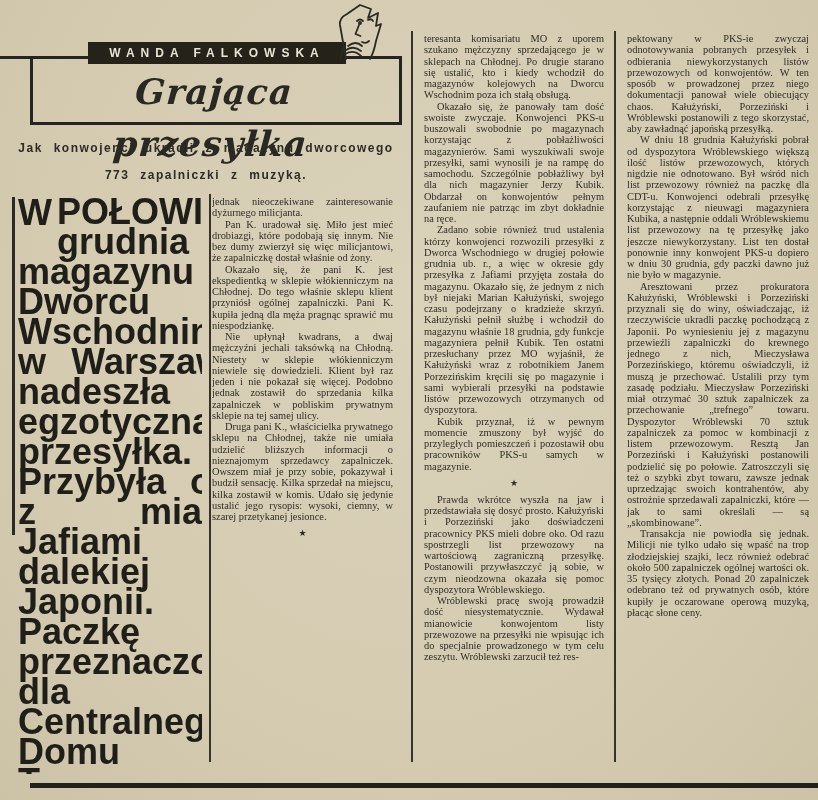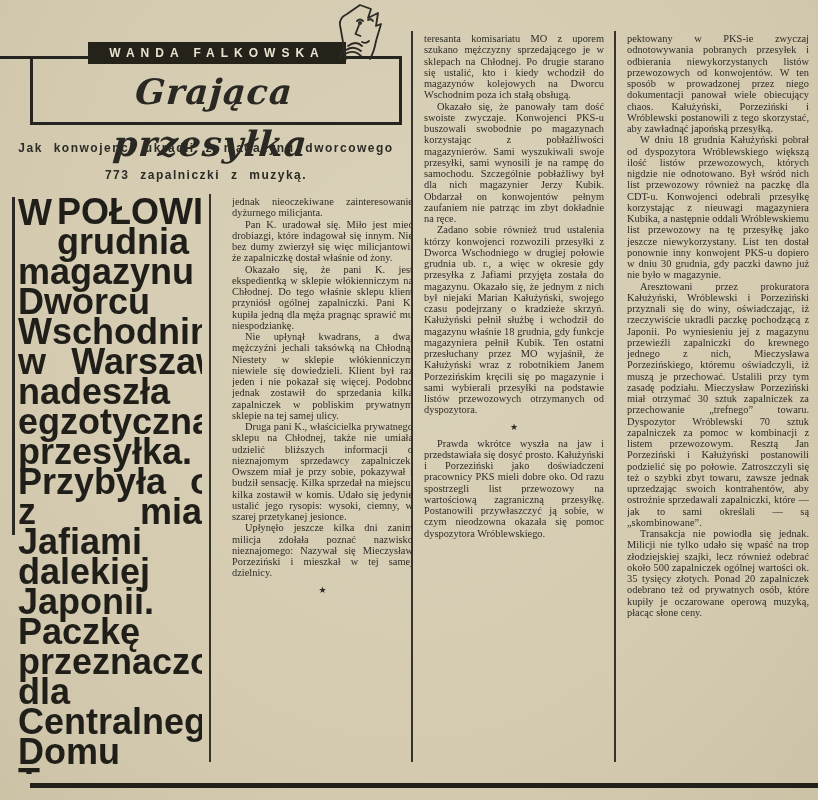--- a/index.html
+++ b/index.html
@@ -31,21 +31,21 @@
     font-size:12px;line-height:27px;text-align:center;color:#2d2b26;
     letter-spacing:1.5px;word-spacing:6px;
   }
   
   .col{
     position:absolute;text-align:justify;
     font-size:10.4px;line-height:11.25px;color:#2e2c26;
     hyphens:auto;-webkit-hyphens:auto;
   }
   .col-1{left:18px;top:196px;width:184px;height:578px;overflow:hidden;}
-  .col-2{left:232px;top:196px;width:181px;height:578px;overflow:hidden;}
+  .col-2{left:212px;top:196px;width:181px;height:578px;overflow:hidden;}
   .col-3{left:424px;top:33px;width:180px;height:736px;overflow:hidden;}
   .col-4{left:627px;top:33px;width:182px;height:736px;overflow:hidden;}
   .para{margin:0;text-indent:13px;}
   .para.continuation{text-indent:0;}
   .para.dropcap{text-indent:0;}
   .para.star{text-align:center;text-indent:0;font-size:9px;line-height:11px;padding:6px 0 5px 0;}
   .dropcap{
     float:left;font-family:"Liberation Sans", sans-serif;font-weight:bold;
     font-size:36px;line-height:30px;padding:1px 5px 0 0;color:#201e19;
   }
@@ -85,32 +85,33 @@
 <div class="vrule vrule-2"></div>
 <div class="vrule vrule-3"></div>
 <div class="bottom-rule"></div>
 
 <div class="col col-1">
     <p class="para dropcap"><span class="dropcap">W</span>POŁOWIE grudnia do magazynu na Dworcu Wschodnim w Warszawie nadeszła egzotyczna przesyłka. Przybyła ona z miasta Jafiami z dalekiej Japonii. Paczkę tę przeznaczoną dla Centralnego Domu Towarowego nadała firma Kawakami.</p>
     <p class="para normal">Pracownicy kolei wyładowali przesyłkę z należnym jej szacunkiem i ulokowali w magazynie. Znajdowały się w niej 773 śliczne zapalniczki wartości ponad 80 tys. zł. Część z nich stanowiły zapalniczki grające. Palacz mógł z nich korzystać wysłuchując arii z najbardziej popularnych oper.</p>
   </div>
 <div class="col col-2">
     <p class="para continuation">jednak nieoczekiwane zainteresowanie dyżurnego milicjanta.</p>
-    <p class="para normal">Pan K. uradował się. Miło jest mieć drobiazgi, które indagował się innym. Nie bez dumy zwierzył się więc milicjantowi, że zapalniczkę dostał właśnie od żony.</p>
+    <p class="para normal">Pan K. uradował się. Miło jest mieć drobiazgi, które podobają się innym. Nie bez dumy zwierzył się więc milicjantowi, że zapalniczkę dostał właśnie od żony.</p>
     <p class="para normal">Okazało się, że pani K. jest ekspedientką w sklepie włókienniczym na Chłodnej. Do tego właśnie sklepu klient przyniósł ogólnej zapalniczki. Pani K. kupiła jedną dla męża pragnąc sprawić mu niespodziankę.</p>
     <p class="para normal">Nie upłynął kwadrans, a dwaj mężczyźni jechali taksówką na Chłodną. Niestety w sklepie włókienniczym niewiele się dowiedzieli. Klient był raz jeden i nie pokazał się więcej. Podobno jednak zostawił do sprzedania kilka zapalniczek w pobliskim prywatnym sklepie na tej samej ulicy.</p>
     <p class="para normal">Druga pani K., właścicielka prywatnego sklepu na Chłodnej, także nie umiała udzielić bliższych informacji o nieznajomym sprzedawcy zapalniczek. Owszem miał je przy sobie, pokazywał i budził sensację. Kilka sprzedał na miejscu, kilka zostawił w komis. Udało się jedynie ustalić jego rysopis: wysoki, ciemny, w szarej przetykanej jesionce.</p>
-    <p class="para normal">Upłynęło jeszcze kilka dni zanim milicja zdołała poznać nazwisko nieznajomego: Nazywał się Mieczysław Porzeziński i mieszkał w tej samej dzielnicy.</p>
     <p class="para star">★</p>
   </div>
 <div class="col col-3">
     <p class="para continuation">teresanta komisariatu MO z uporem szukano mężczyzny sprzedającego je w sklepach na Chłodnej. Po drugie starano się ustalić, kto i kiedy wchodził do magazynów kolejowych na Dworcu Wschodnim poza ich stałą obsługą.</p>
     <p class="para normal">Okazało się, że panowały tam dość swoiste zwyczaje. Konwojenci PKS-u buszowali swobodnie po magazynach korzystając z pobłażliwości magazynierów. Sami wyszukiwali swoje przesyłki, sami wynosili je na rampę do samochodu. Szczególnie pobłażliwy był dla nich magazynier Jerzy Kubik. Obdarzał on konwojentów pełnym zaufaniem nie patrząc im zbyt dokładnie na ręce.</p>
     <p class="para normal">Zadano sobie również trud ustalenia którzy konwojenci rozwozili przesyłki z Dworca Wschodniego w drugiej połowie grudnia ub. r., a więc w okresie gdy przesyłka z Jafiami przyjęta została do magazynu. Okazało się, że jednym z nich był niejaki Marian Kałużyński, swojego czasu podejrzany o kradzieże skrzyń. Kałużyński pełnił służbę i wchodził do magazynu właśnie 18 grudnia, gdy funkcje magazyniera pełnił Kubik. Ten ostatni przesłuchany przez MO wyjaśnił, że Kałużyński wraz z robotnikiem Janem Porzezińskim kręcili się po magazynie i sami wybierali przesyłki na podstawie listów przewozowych otrzymanych od dyspozytora.</p>
+    <p class="para normal">Kubik przyznał, iż w pewnym momencie zmuszony był wyjść do przyległych pomieszczeń i pozostawił obu pracowników PKS-u samych w magazynie.</p>
     <p class="para star">★</p>
     <p class="para normal">Prawda wkrótce wyszła na jaw i przedstawiała się dosyć prosto. Kałużyński i Porzeziński jako doświadczeni pracownicy PKS mieli dobre oko. Od razu spostrzegli list przewozowy na wartościową zagraniczną przesyłkę. Postanowili przywłaszczyć ją sobie, w czym nieodzowna okazała się pomoc dyspozytora Wróblewskiego.</p>
+    <p class="para normal">Wróblewski pracę swoją prowadził dość niesystematycznie. Wydawał mianowicie konwojentom listy przewozowe na przesyłki nie wpisując ich do specjalnie prowadzonego w tym celu zeszytu. Wróblewski zarzucił też res-</p>
   </div>
 <div class="col col-4">
     <p class="para continuation">pektowany w PKS-ie zwyczaj odnotowywania pobranych przesyłek i odbierania niewykorzystanych listów przewozowych od konwojentów. W ten sposób w prowadzonej przez niego dokumentacji panował wiele obiecujący chaos. Kałużyński, Porzeziński i Wróblewski postanowili z tego skorzystać, aby zawładnąć japońską przesyłką.</p>
     <p class="para normal">W dniu 18 grudnia Kałużyński pobrał od dyspozytora Wróblewskiego większą ilość listów przewozowych, których nigdzie nie odnotowano. Był wśród nich list przewozowy również na paczkę dla CDT-u. Konwojenci odebrali przesyłkę korzystając z nieuwagi magazyniera Kubika, a następnie oddali Wróblewskiemu list przewozowy na tę przesyłkę jako jeszcze niewykorzystany. List ten dostał ponownie inny konwojent PKS-u dopiero w dniu 30 grudnia, gdy paczki dawno już nie było w magazynie.</p>
     <p class="para normal">Aresztowani przez prokuratora Kałużyński, Wróblewski i Porzeziński przyznali się do winy, oświadczając, iż rzeczywiście ukradli paczkę pochodzącą z Japonii. Po wyniesieniu jej z magazynu przewieźli zapalniczki do krewnego jednego z nich, Mieczysława Porzezińskiego, któremu oświadczyli, iż muszą je przechować. Ustalili przy tym zasadę podziału. Mieczysław Porzeziński miał otrzymać 30 sztuk zapalniczek za przechowanie „trefnego” towaru. Dyspozytor Wróblewski 70 sztuk zapalniczek za pomoc w kombinacji z listem przewozowym. Resztą Jan Porzeziński i Kałużyński postanowili podzielić się po połowie. Zatroszczyli się też o szybki zbyt towaru, zawsze jednak uprzedzając swoich kontrahentów, aby ostrożnie sprzedawali zapalniczki, które — jak to sami określali — są „skombinowane”.</p>
     <p class="para normal">Transakcja nie powiodła się jednak. Milicji nie tylko udało się wpaść na trop złodziejskiej szajki, lecz również odebrać około 500 zapalniczek ogólnej wartości ok. 35 tysięcy złotych. Ponad 20 zapalniczek odebrano też od prywatnych osób, które kupiły je oczarowane operową muzyką, płacąc słone ceny.</p>
   </div>
 
 </body></html>

